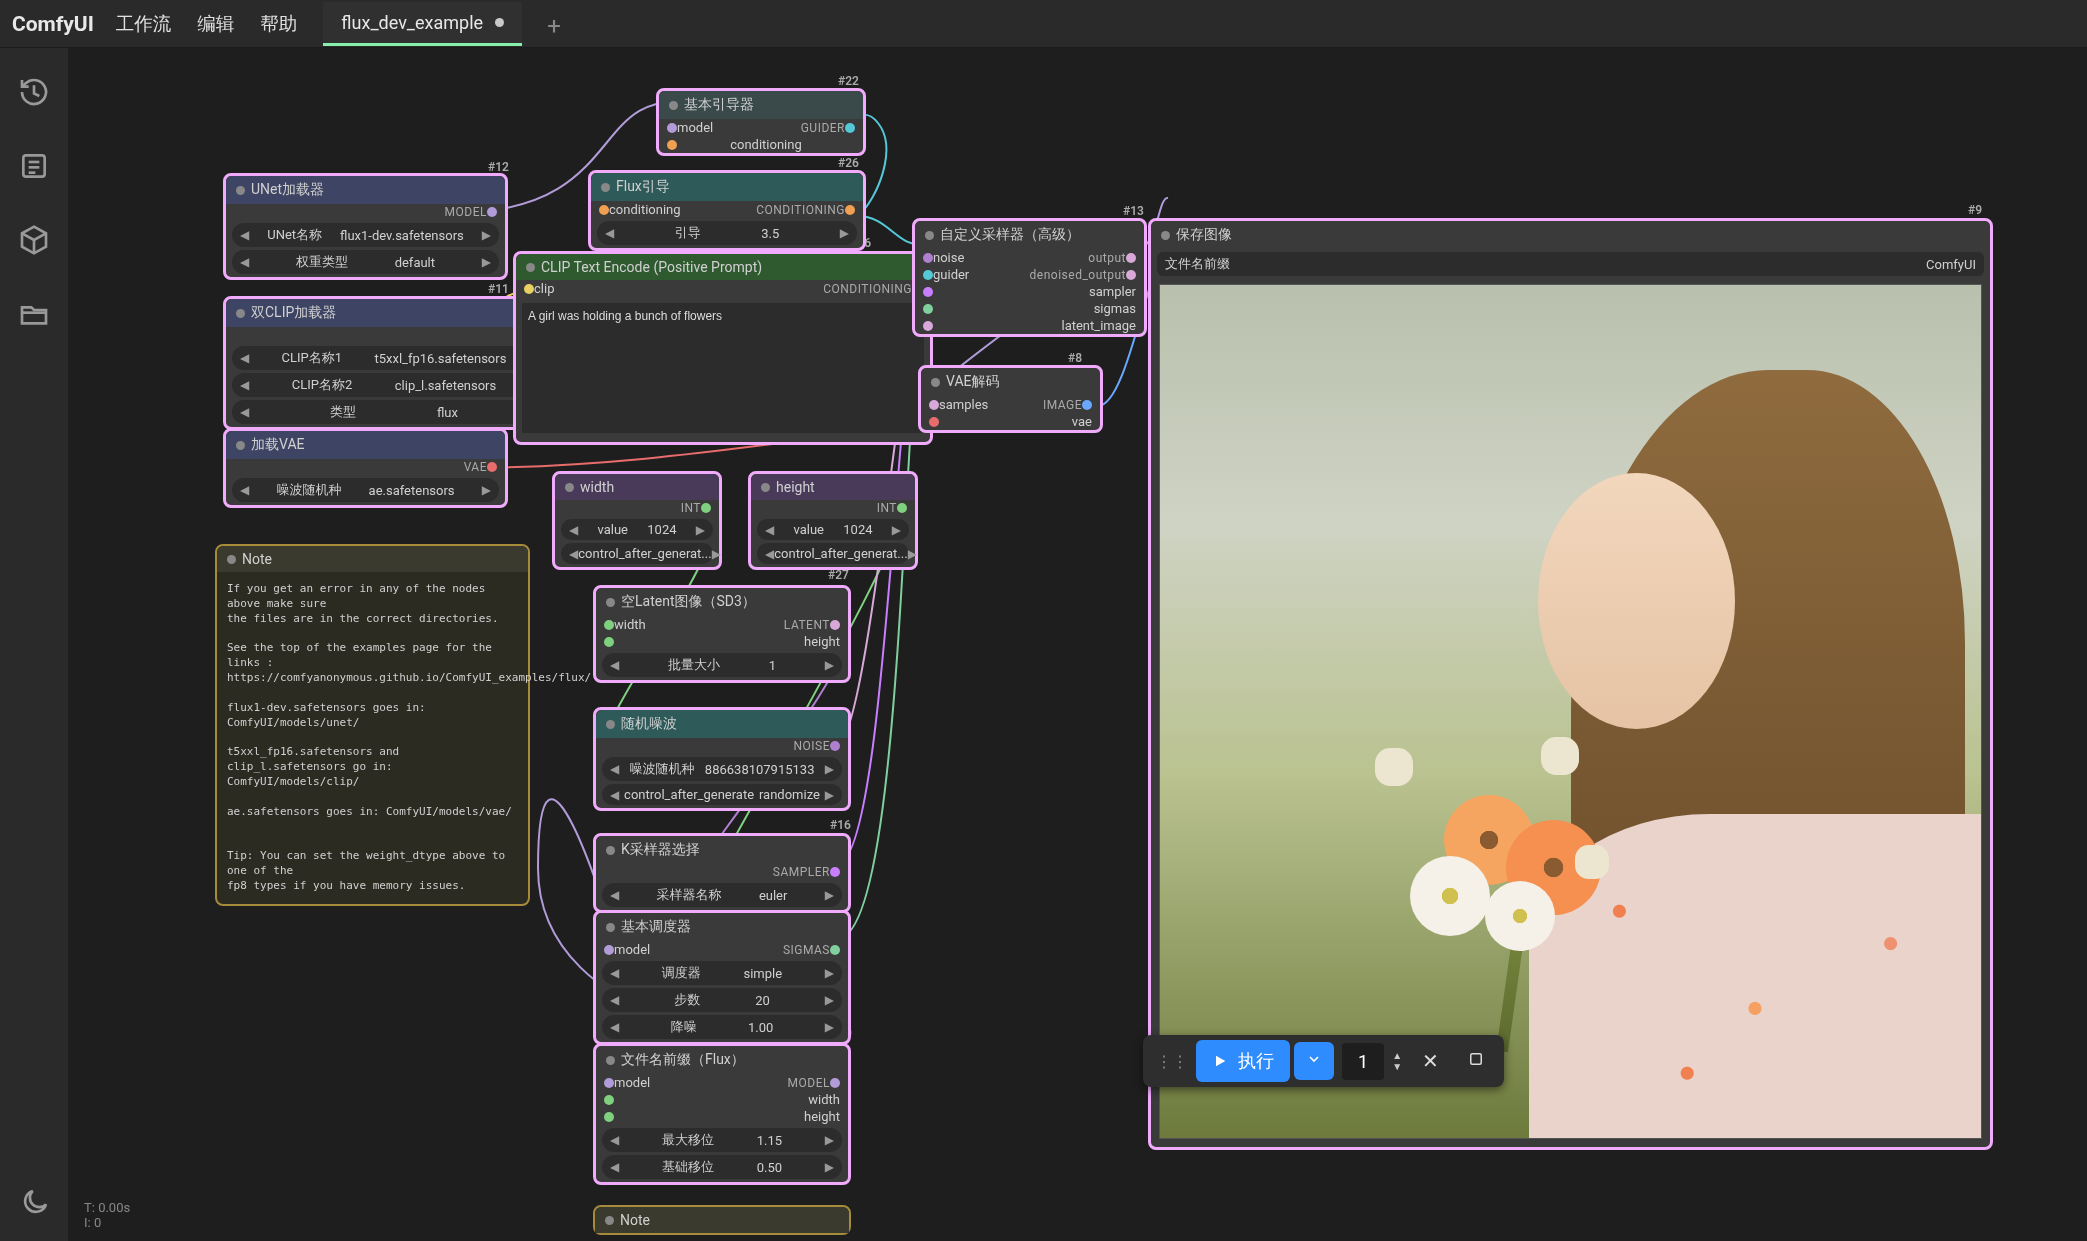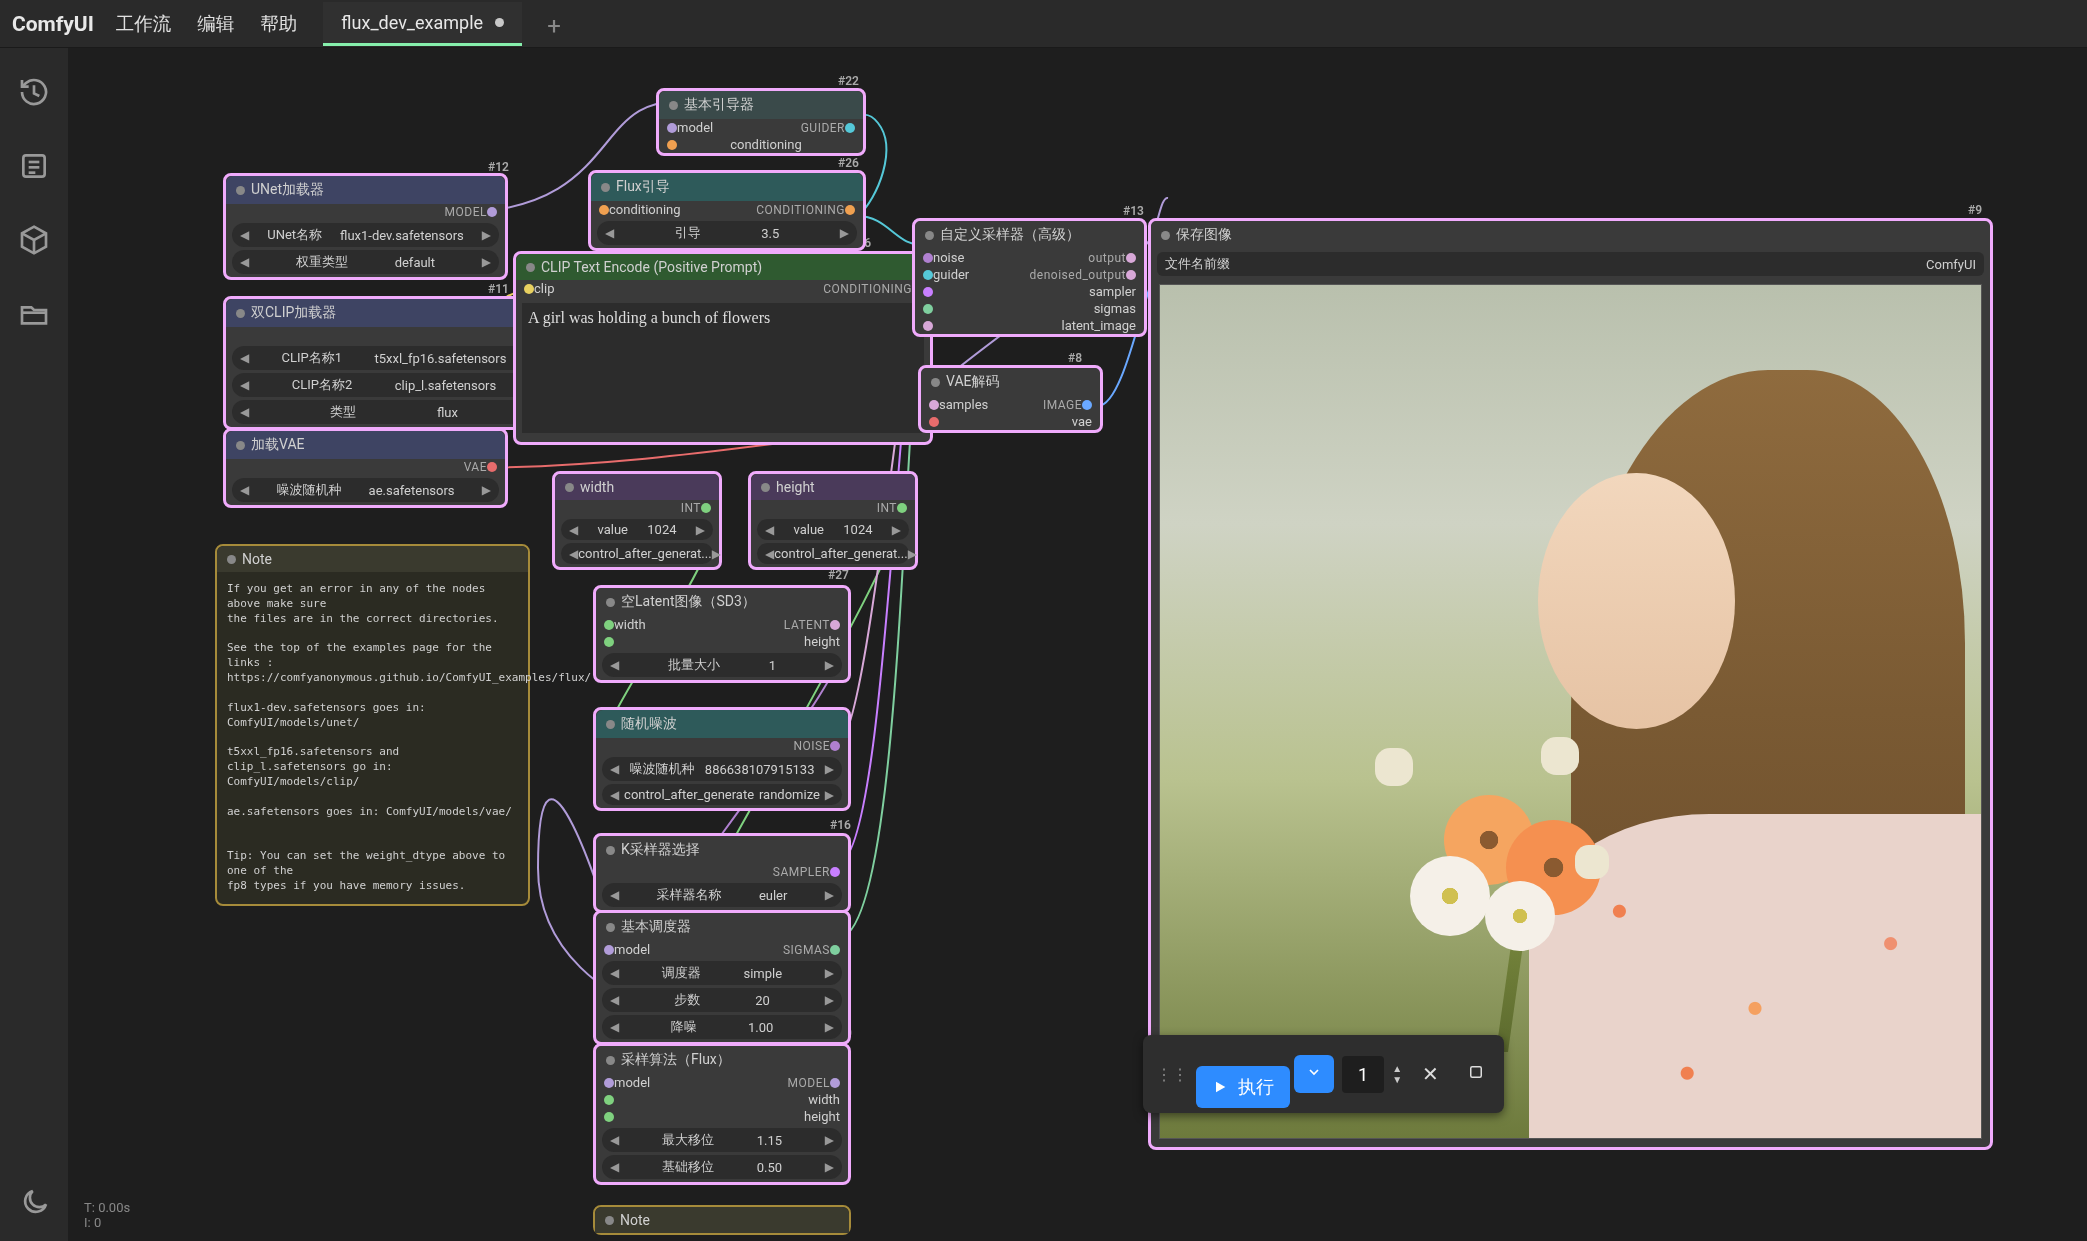--- a/index.html
+++ b/index.html
@@ -74,21 +74,21 @@
   display: flex; align-items: center; justify-content: space-between;
   padding: 3px 8px; margin: 3px 6px; font-size: 13px;
 }
 .widget .arrow { color: #999; font-size: 12px; }
 .num-badge {
   position: absolute; font-size: 12px; color: #aaa; font-weight: 600;
 }
 textarea.prompt {
   width: 100%; height: 130px; resize: none;
   background: #2c2c2c; border: none; color: #ddd;
-  font-family: Liberation Serif, serif; font-size: 16px;
+  font-family: Liberation Sans, sans-serif; font-size: 12px;
   padding: 6px;
 }
 
 
 .node-note { background: #2b2b22; border: 2px solid #a68b3a; }
 .node-note .note-text { font-family: monospace; font-size: 11px; color: #d0d0d0; padding: 10px; line-height: 1.35; white-space: pre-wrap; }
 
 
 .img-area {
   margin: 8px; border: 1px solid #555;
@@ -123,21 +123,21 @@
 
 .exec-bar {
   position: absolute; left: 1143px; top: 1035px;
   display: flex; align-items: center; gap: 0;
   background: #2e2e2e; border-radius: 8px; padding: 5px;
   box-shadow: 0 3px 10px rgba(0,0,0,0.5);
 }
 .exec-btn {
   background: #2e8cff; color: #fff; border-radius: 6px;
   display: flex; align-items: center; gap: 10px;
-  padding: 9px 16px; font-size: 18px; cursor: pointer; margin-top: 26px;
+  padding: 9px 16px; font-size: 18px; cursor: pointer;
 }
 .exec-chev { background: #2e8cff; color:#fff; padding: 9px 12px; border-radius: 6px; margin-left:4px; cursor:pointer;}
 .exec-num { background: #1e1e1e; color:#fff; font-size: 18px; padding: 8px 16px; margin-left: 8px; border-radius:4px;}
 .step-btns { display:flex; flex-direction:column; margin-left:2px; }
 .step-btns span { color:#ccc; font-size:10px; padding:0 6px; cursor:pointer;}
 .icon-btn { color:#ddd; padding: 8px 14px; font-size: 20px; cursor:pointer;}
 
 .stats { position:absolute; left: 84px; bottom: 10px; font-size: 13px; color:#888; line-height:1.2;}
 
 </style>
@@ -500,21 +500,21 @@
         <span class="arrow">◀</span>
         <span>降噪</span>
         <span>1.00</span>
         <span class="arrow">▶</span>
       </div>
 </div>
 
 <div class="node" style="left:525px; top:995px; width:258px;">
   <div class="node-title" style="background:#3a3a3a">
         <span class="titledot"></span>
-        <span>采样算法（Flux）</span>
+        <span>文件名前缀（Flux）</span>
       </div>
   <div class="port-row">
         <span class="io-dot" style="background:#b19cd9"></span>
         <span>model</span>
         <span class="out-label">MODEL</span>
         <span class="io-dot" style="background:#b19cd9"></span>
       </div>
   <div class="port-row">
         <span class="io-dot" style="background:#7fd17f"></span>
         <span>width</span>

